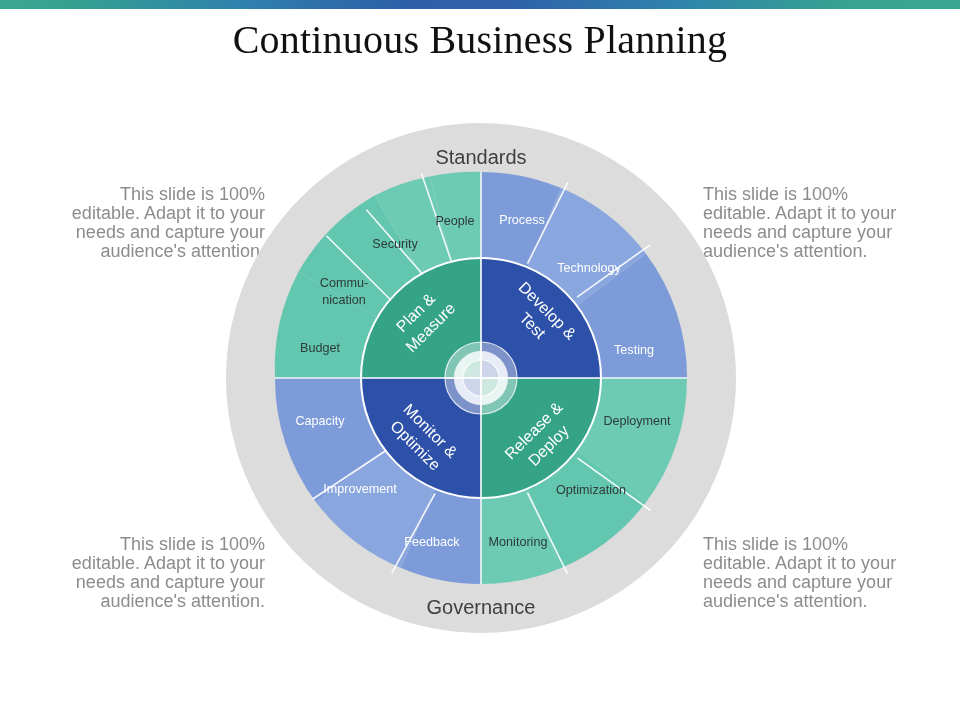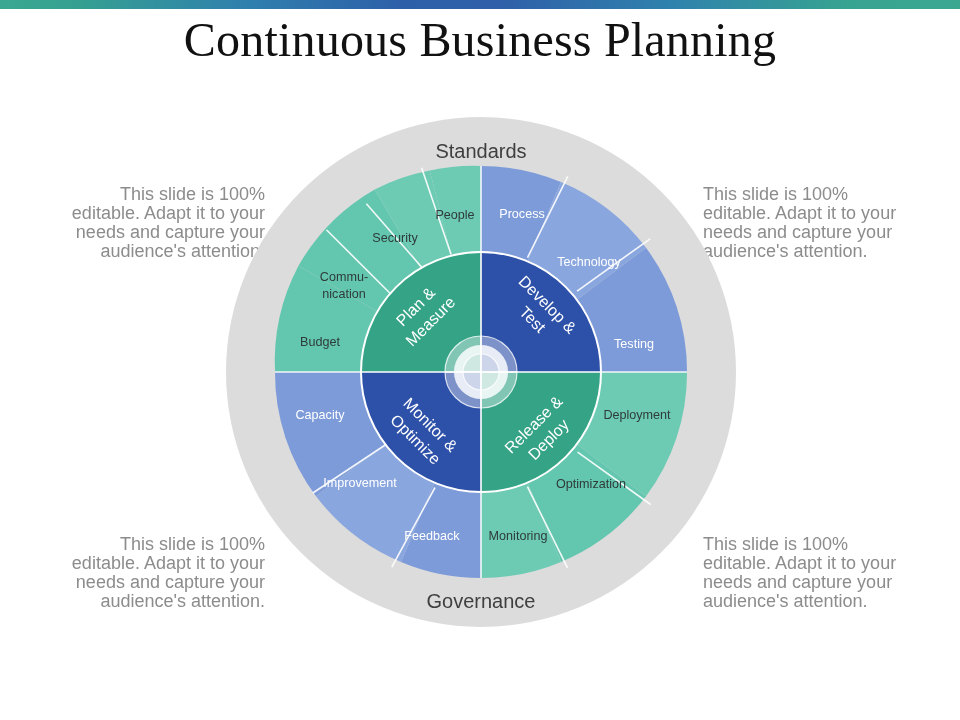--- a/index.html
+++ b/index.html
@@ -34,21 +34,21 @@
   }
 
   
   #slide-title {
     position: absolute;
     left: 0;
     top: 16px;
     width: 960px;
     text-align: center;
     font-family: "Liberation Serif", serif;
-    font-size: 48px;
+    font-size: 40px;
     line-height: 48px;
     color: #111111;
     letter-spacing: 0.2px;
   }
 
   
   .note {
     position: absolute;
     width: 200px;
     font-size: 18px;
@@ -57,21 +57,21 @@
   }
   #note-top-left    { left: 65px;  top: 185px; text-align: right; }
   #note-bottom-left { left: 65px;  top: 535px; text-align: right; }
   #note-top-right   { left: 703px; top: 185px; text-align: left;  }
   #note-bottom-right{ left: 703px; top: 535px; text-align: left;  }
 
   
   #wheel-wrap {
     position: absolute;
     left: 225px;
-    top: 116px;
+    top: 122px;
     width: 512px;
     height: 512px;
   }
   #wheel-svg { display: block; }
 
   .ring-label {
     font-family: "Liberation Sans", sans-serif;
     font-size: 20px;
     fill: #3f3f3f;
   }

